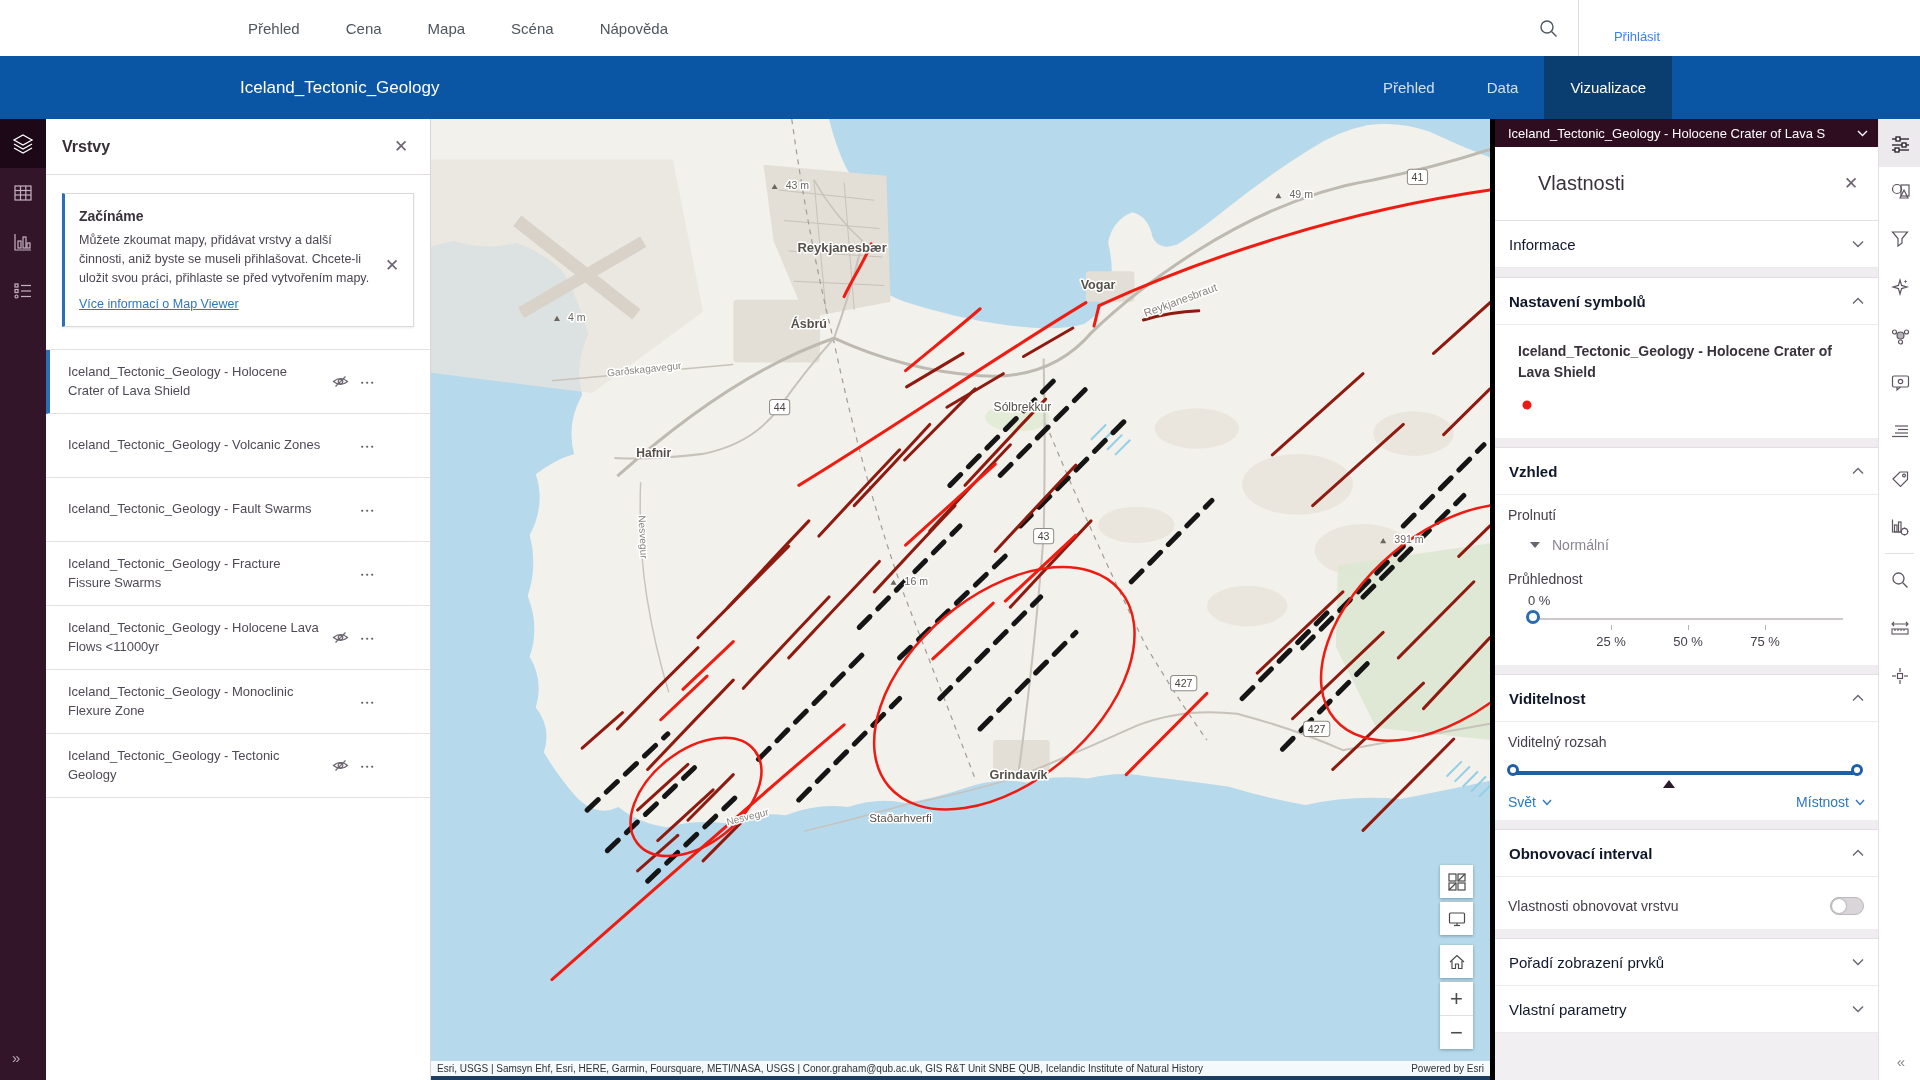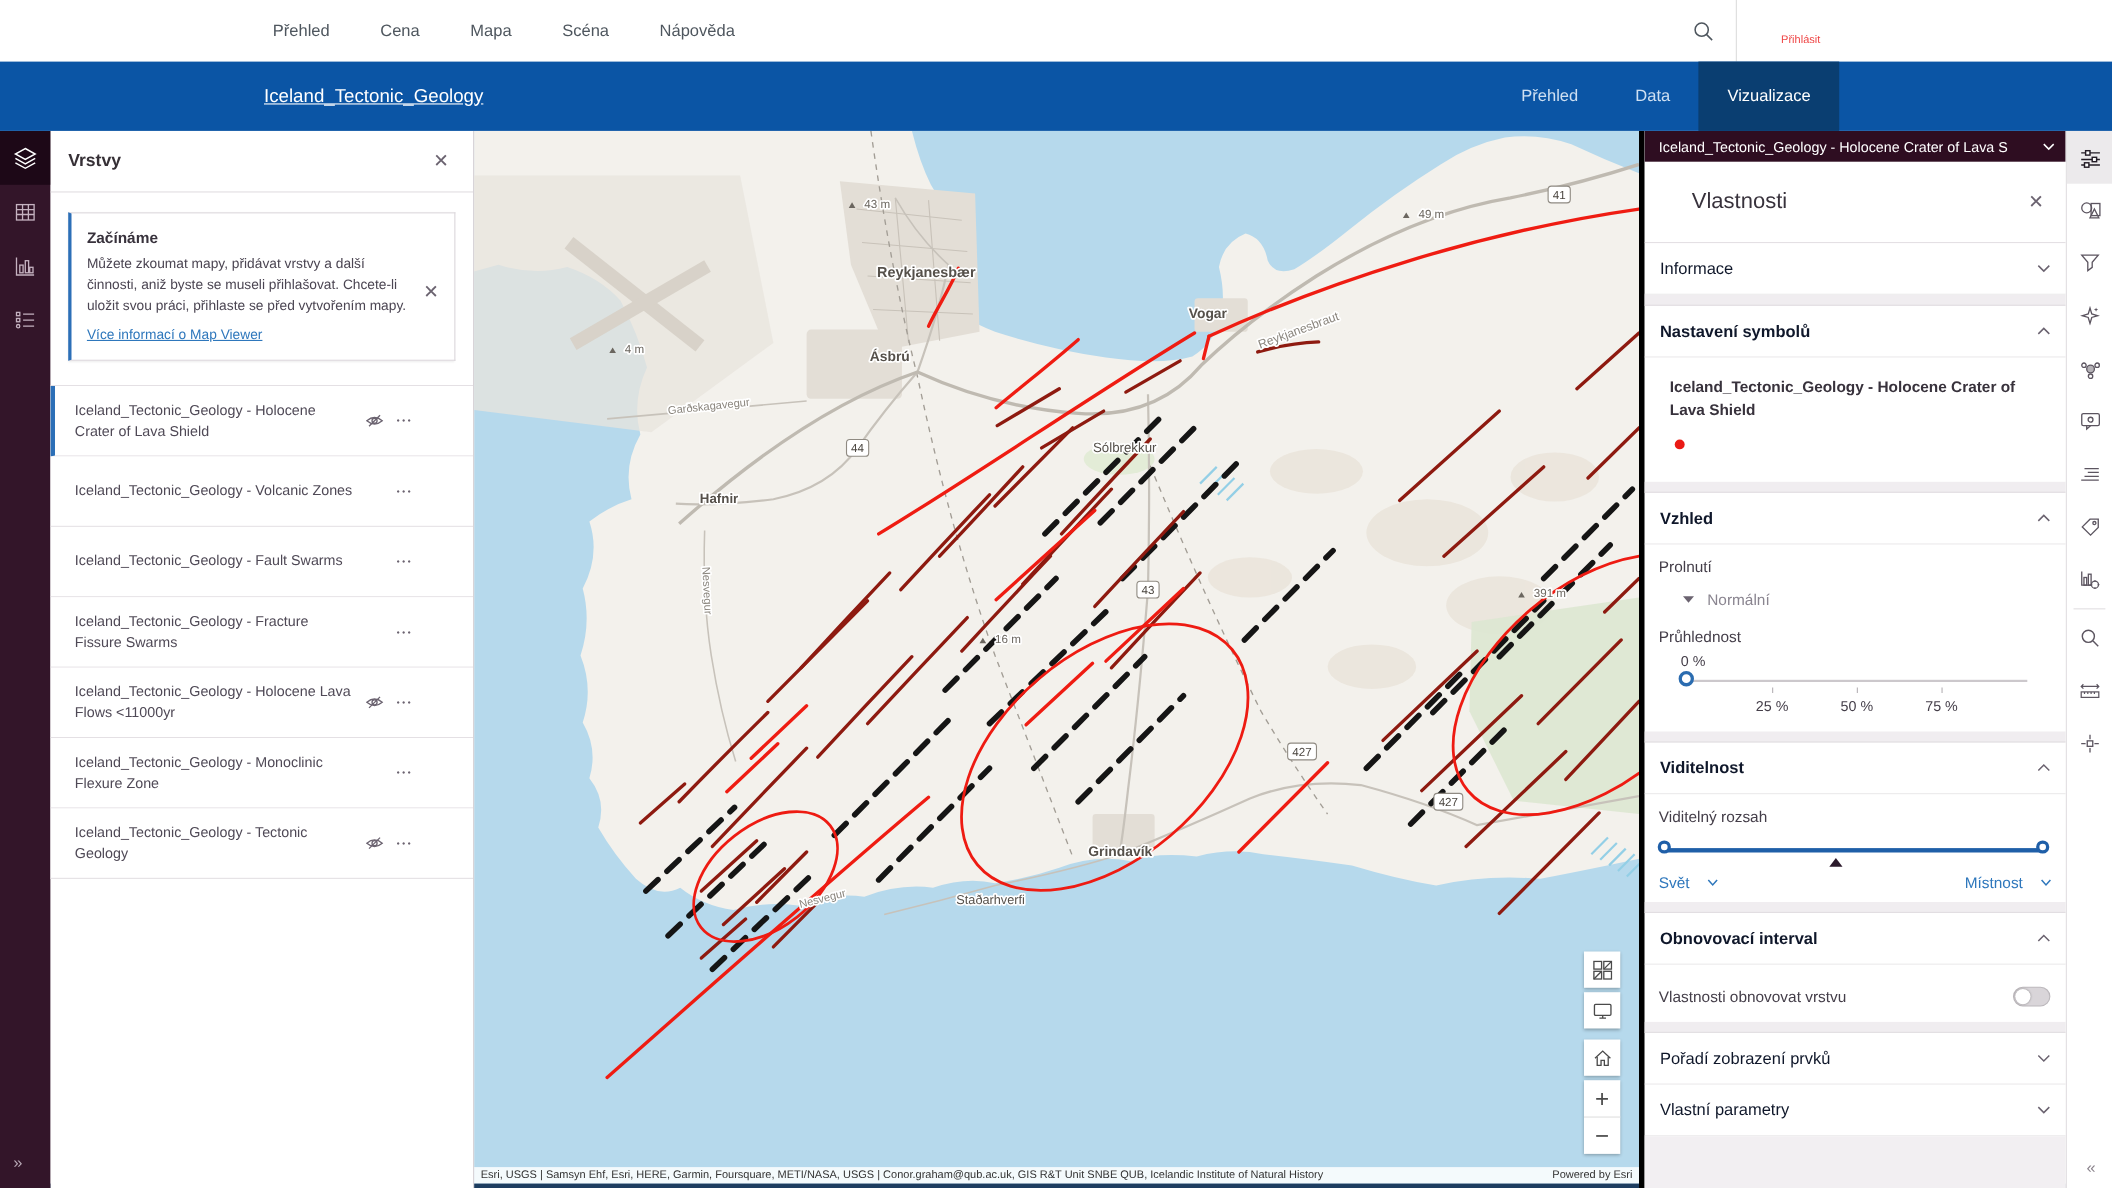--- a/index.html
+++ b/index.html
@@ -5,25 +5,25 @@
   * { margin:0; padding:0; box-sizing:border-box; }
   html,body { width:1920px; height:1080px; overflow:hidden; background:#fff;
     font-family:"Liberation Sans", sans-serif; }
 
   
   #topbar { position:absolute; left:0; top:0; width:1920px; height:56px; background:#fff; z-index:30; }
   #topnav { position:absolute; left:248px; top:0; height:56px; display:flex; align-items:center; gap:46px; }
   #topnav .tn { font-size:15px; color:#4e565e; cursor:pointer; }
   #top-search { position:absolute; left:1534px; top:14px; width:28px; height:28px; display:flex; align-items:center; justify-content:center; cursor:pointer; }
   #top-divider { position:absolute; left:1578px; top:0; width:1px; height:56px; background:#ddd; }
-  #signin { position:absolute; left:1582px; top:0; width:110px; height:72px; display:flex; align-items:center; justify-content:center; font-size:10px; color:#ef4444; cursor:pointer; }
+  #signin { position:absolute; left:1582px; top:0; width:110px; height:72px; display:flex; align-items:center; justify-content:center; font-size:13px; color:#3b82f6; cursor:pointer; }
 
   
   #bluebar { position:absolute; left:0; top:56px; width:1920px; height:63px; background:#0b55a5; z-index:30; }
-  #item-title { position:absolute; left:240px; top:0; height:63px; display:flex; align-items:center; color:#fff; font-size:17px;text-decoration:underline; }
+  #item-title { position:absolute; left:240px; top:0; height:63px; display:flex; align-items:center; color:#fff; font-size:17px; }
   #bluetabs { position:absolute; right:248px; top:0; height:63px; display:flex; align-items:stretch; }
   .btab { display:flex; align-items:center; padding:0 26px; color:#cfe0f2; font-size:15px; cursor:pointer; }
   .btab.active { background:#0a3e71; color:#fff; }
 
   
   #leftstrip { position:absolute; left:0; top:119px; width:46px; height:961px; background:#331529; z-index:20; }
   .ls-item { width:46px; height:49px; display:flex; align-items:center; justify-content:center; cursor:pointer; color:#c5b2c0; }
   .ls-item.active { background:#1d0817; color:#fff; }
   #ls-expand { position:absolute; left:0; bottom:8px; width:46px; height:30px; display:flex; align-items:center; justify-content:flex-start; padding-left:12px; color:#b9a9b6; font-size:15px; letter-spacing:-2px; cursor:pointer; }
 
@@ -78,21 +78,21 @@
   #transp .val { position:absolute; left:33px; top:2px; font-size:13px; color:#443e49; }
   #transp .track { position:absolute; left:39px; top:27px; width:309px; height:2px; background:#ccc8cc; }
   #transp .handle { position:absolute; left:31px; top:19px; width:14px; height:14px; border-radius:50%; background:#fff; border:3px solid #2b6cb0; cursor:pointer; }
   #transp .tick { position:absolute; top:34px; width:1px; height:5px; background:#b5b1b5; }
   #transp .tlabel { position:absolute; top:43px; font-size:13px; color:#443e49; transform:translateX(-50%); }
   #visrange { position:relative; height:70px; }
   #visrange .track { position:absolute; left:21px; top:21px; width:344px; height:4px; background:#1f5fa8; }
   #visrange .h { position:absolute; top:14px; width:12px; height:12px; border-radius:50%; background:#fff; border:3px solid #1f5fa8; cursor:pointer; }
   #visrange .mark { position:absolute; left:168px; top:30px; width:0; height:0; border-left:6px solid transparent; border-right:6px solid transparent; border-bottom:8px solid #2b1a2b; }
   #visrange .links { position:absolute; left:13px; right:13px; top:44px; display:flex; justify-content:space-between; }
-  .bluelink { font-size:14px; color:#2e77bc; display:flex; align-items:center; gap:16px; cursor:pointer; }
+  .bluelink { font-size:14px; color:#2e77bc; display:flex; align-items:center; gap:6px; cursor:pointer; }
   #refresh-row { display:flex; align-items:center; padding:20px 14px 14px 13px; }
   #refresh-row .t { flex:1; font-size:14px; color:#443e49; }
   .toggle { width:34px; height:18px; border-radius:9px; background:#d9d5d9; border:1px solid #bcb8bc; position:relative; cursor:pointer; }
   .toggle .knob { position:absolute; left:1px; top:1px; width:14px; height:14px; border-radius:50%; background:#fff; box-shadow:0 0 2px rgba(0,0,0,.4); }
   #rp-fill { height:60px; background:#f2eff2; }
 
   
   #rightstrip { position:absolute; left:1878px; top:119px; width:42px; height:961px; background:#fff; border-left:1px solid #e2dee2; z-index:20; }
   .rs-item { width:42px; height:48px; display:flex; align-items:center; justify-content:center; color:#5c5560; cursor:pointer; }
   .rs-item.active { background:#eceaec; color:#231c26; }

